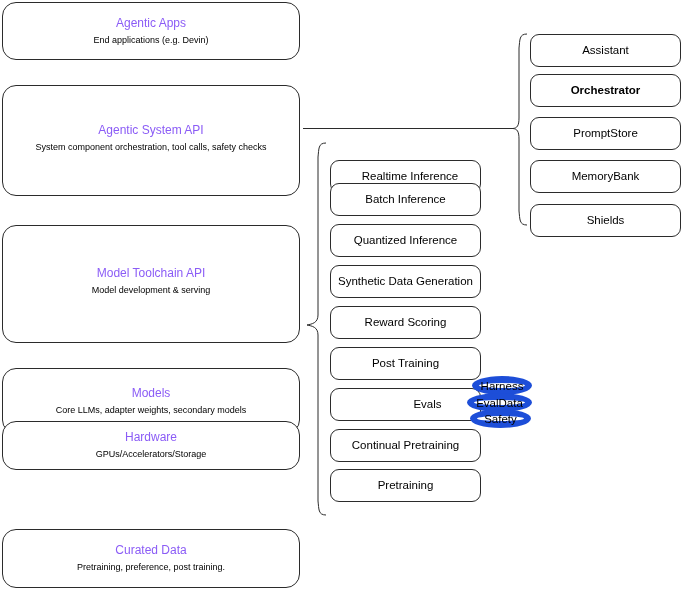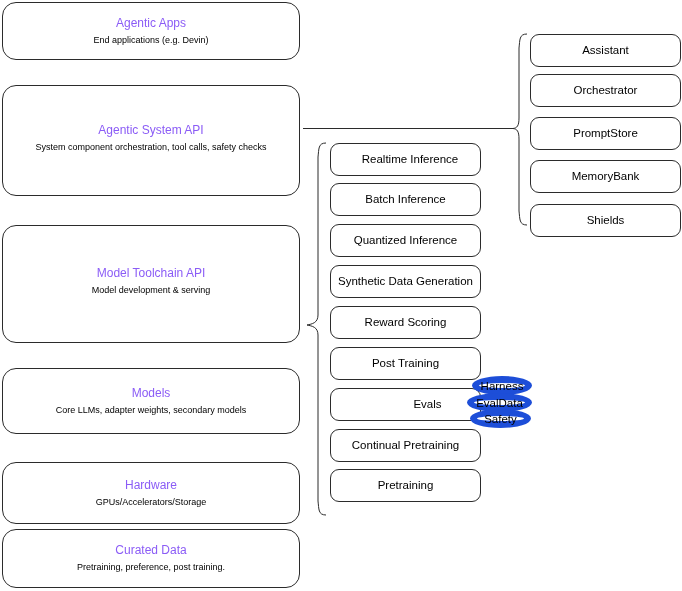--- a/index.html
+++ b/index.html
@@ -161,35 +161,35 @@
     </div>
   </div>
 
   <div class="node layer" style="top:368px; height:66px;">
     <div class="inner">
       <div class="title">Models</div>
       <div class="subtitle">Core LLMs, adapter weights, secondary models</div>
     </div>
   </div>
 
-  <div class="node layer" style="top:462px; height:62px;">
+  <div class="node layer" style="top:421px; height:49px;">
     <div class="inner">
       <div class="title">Hardware</div>
       <div class="subtitle">GPUs/Accelerators/Storage</div>
     </div>
   </div>
 
   <div class="node layer" style="top:529px; height:59px;align-items:center;">
     <div class="inner">
       <div class="title">Curated Data</div>
       <div class="subtitle">Pretraining, preference, post training.</div>
     </div>
   </div>
 
-  <div class="node chip" style="top:143px;padding-left:9px;">
+  <div class="node chip" style="top:160px;padding-left:9px;">
     <span>Realtime Inference</span>
   </div>
   <div class="node chip" style="top:183px;">
     <span>Batch Inference</span>
   </div>
   <div class="node chip" style="top:224px;">
     <span>Quantized Inference</span>
   </div>
   <div class="node chip" style="top:265px;">
     <span>Synthetic Data Generation</span>
@@ -216,21 +216,21 @@
   <div class="pill" style="left:467px; top:393px; width:65px; height:19px;">
     <span>EvalData</span>
   </div>
   <div class="pill" style="left:470px; top:409px; width:61px; height:19px;">
     <span>Safety</span>
   </div>
 
   <div class="node rchip" style="top:34px;">
     <span>Assistant</span>
   </div>
-  <div class="node rchip" style="top:74px;">
+  <div class="node rchip" style="top:74px;font-weight:bold;">
     <span>Orchestrator</span>
   </div>
   <div class="node rchip" style="top:117px;">
     <span>PromptStore</span>
   </div>
   <div class="node rchip" style="top:160px;">
     <span>MemoryBank</span>
   </div>
   <div class="node rchip" style="top:204px;">
     <span>Shields</span>

